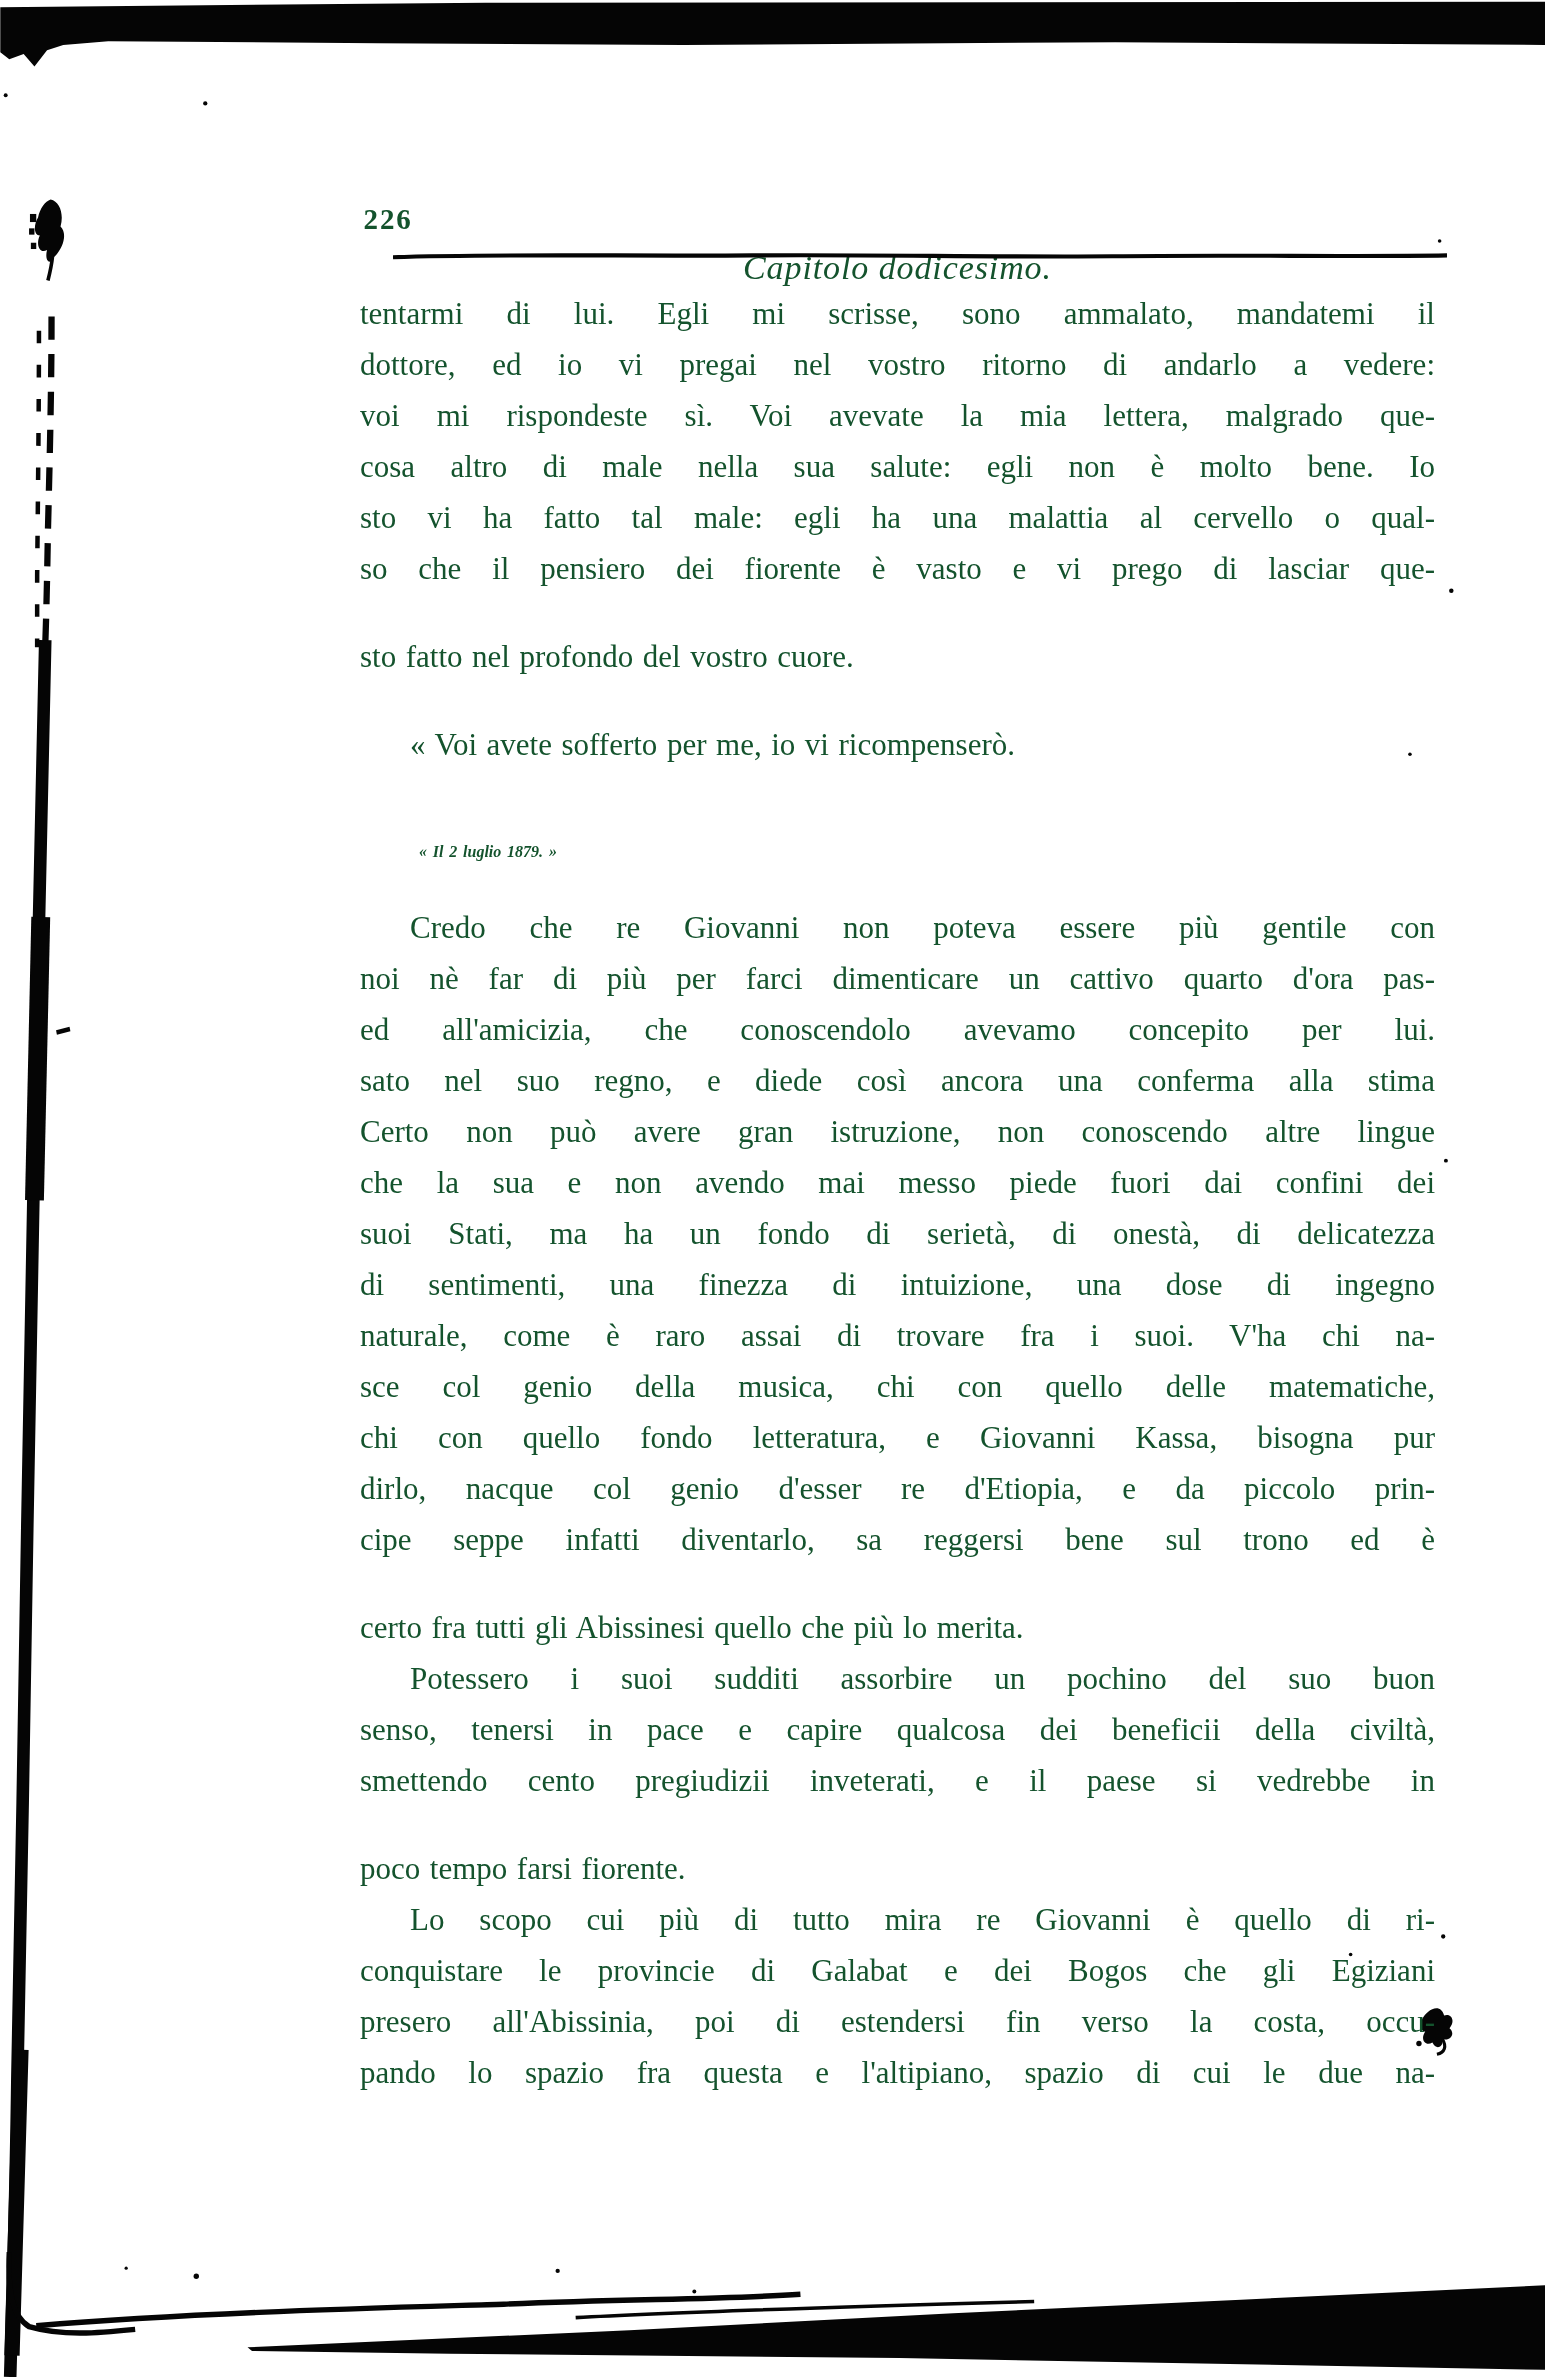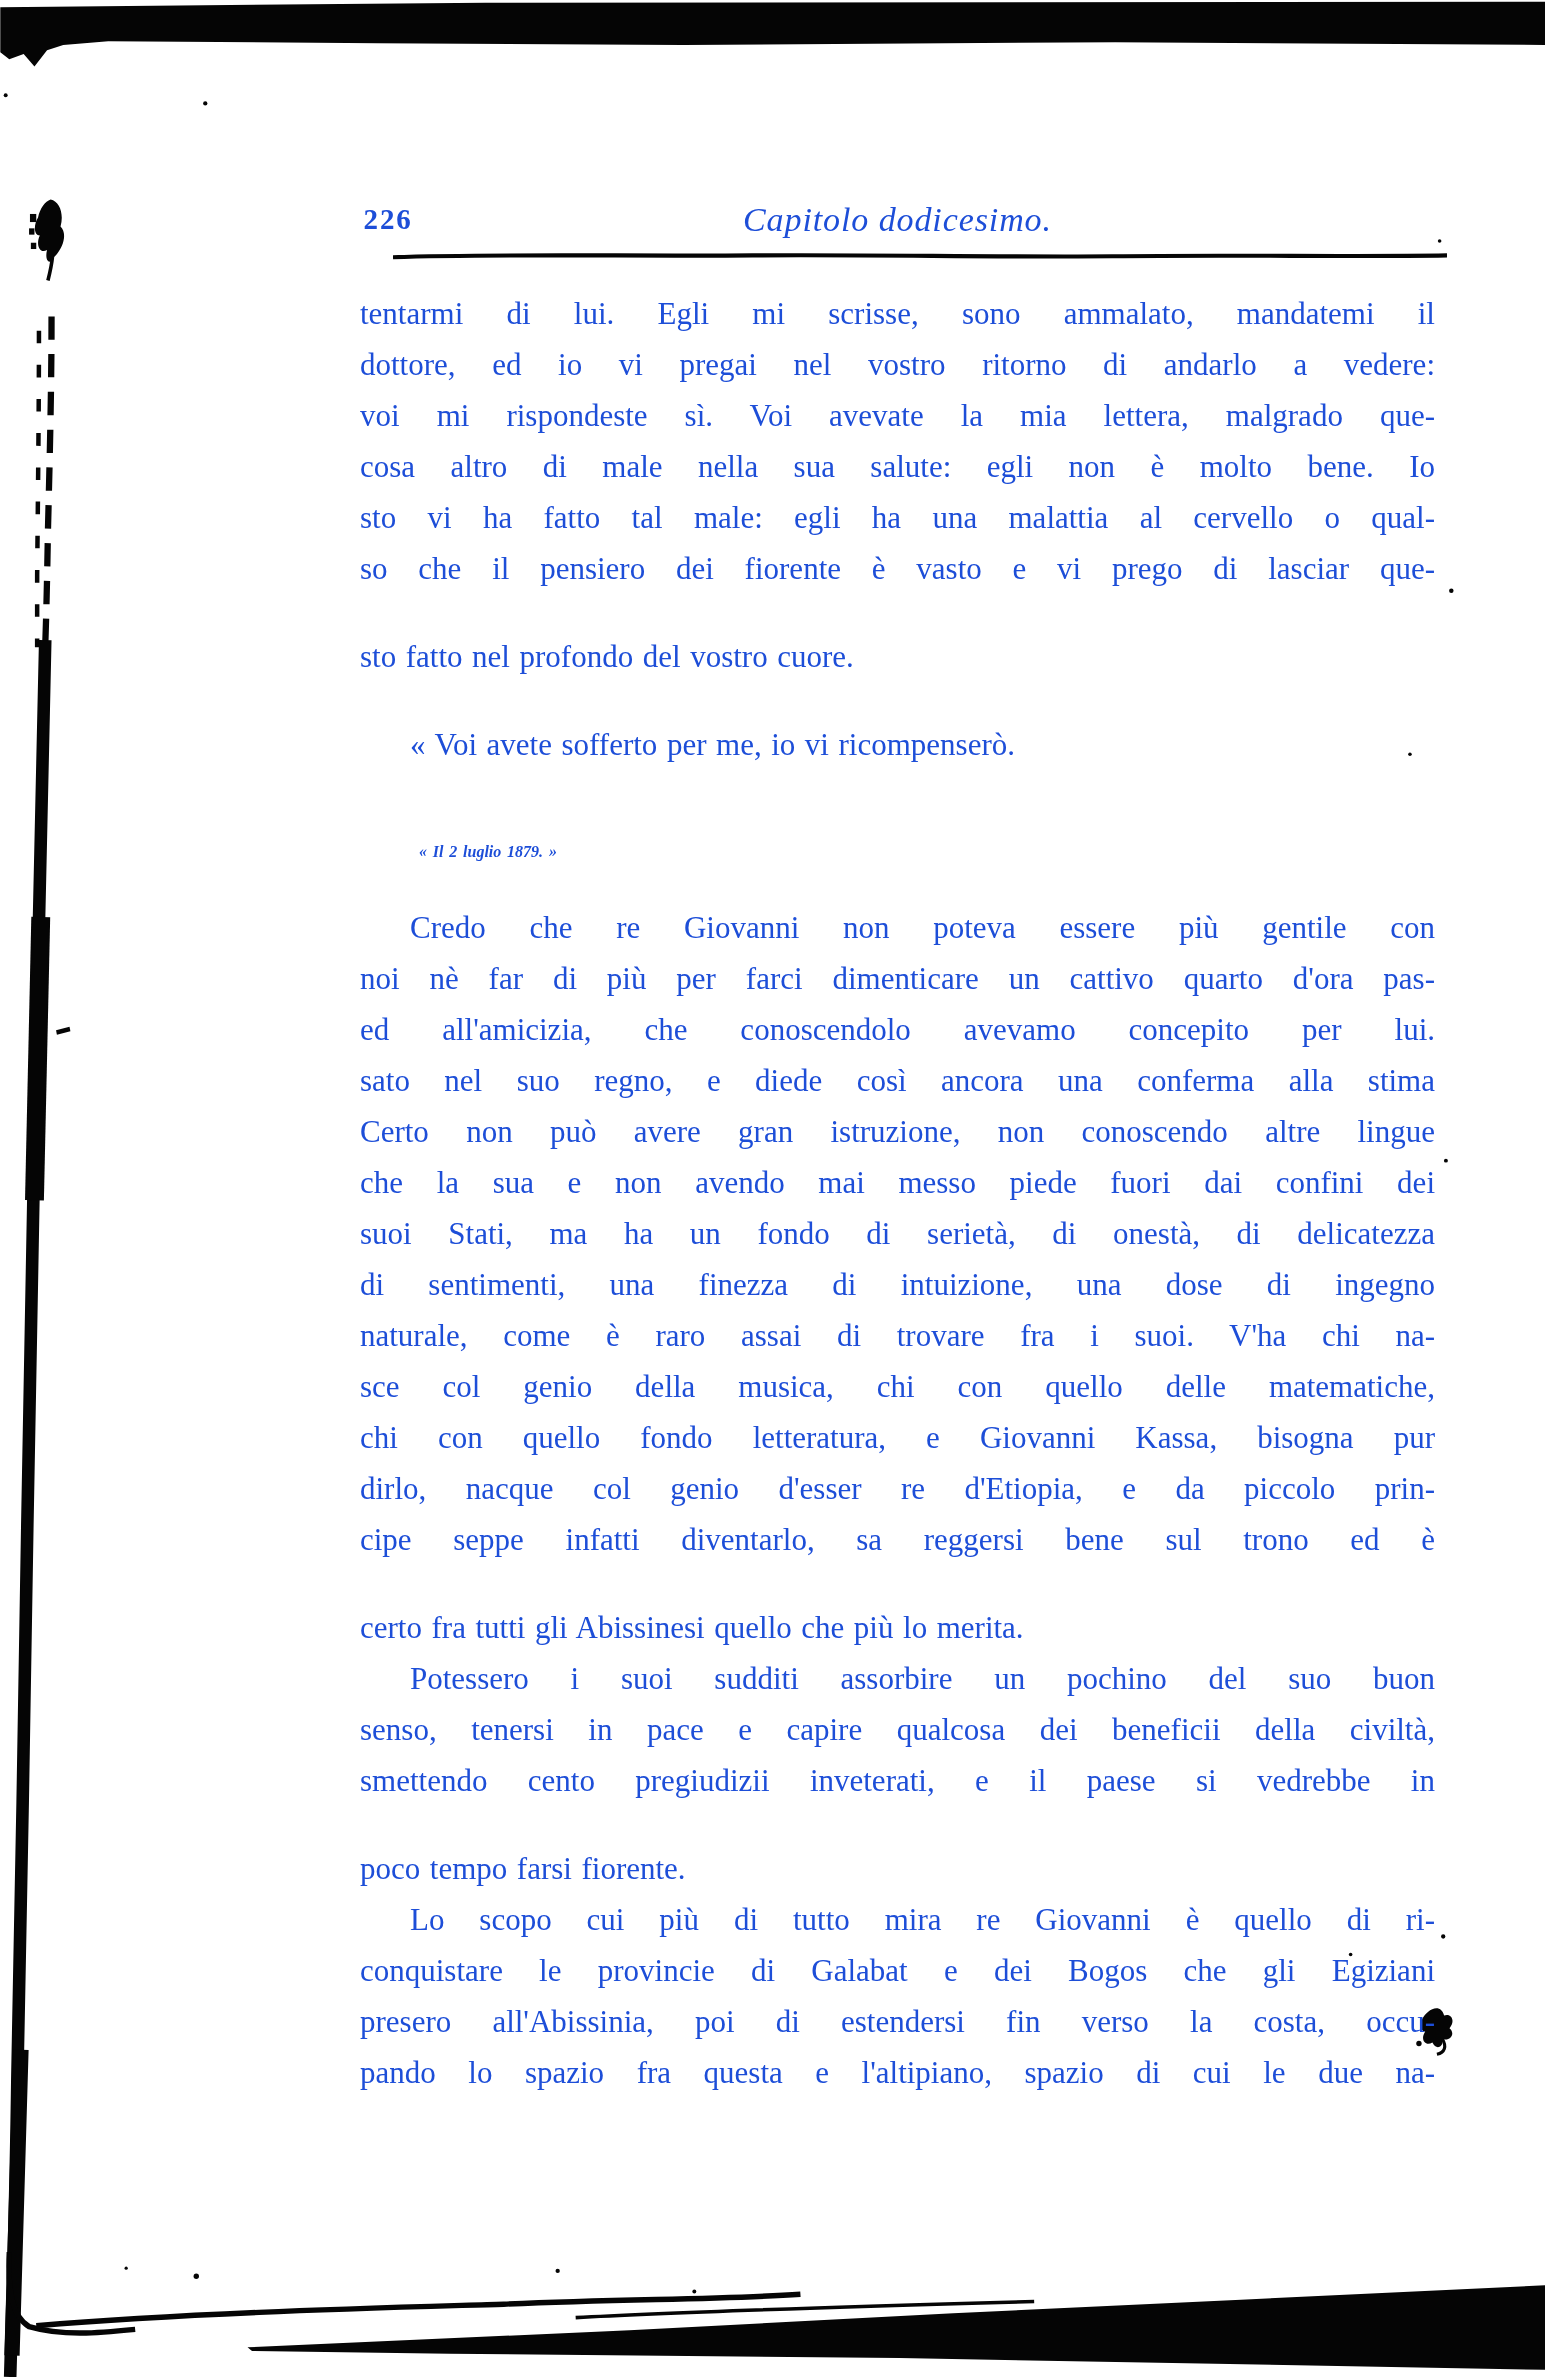--- a/index.html
+++ b/index.html
@@ -2,31 +2,32 @@
 <html style="font-size:14.4px"><head>
 <meta charset="utf-8">
 <style>
   html,body{margin:0;padding:0;background:#e8e8e8;}
   .page{
     position:relative;
     width:1546px;height:2377px;
     background:#ffffff;
     overflow:hidden;
     font-family:"Liberation Serif", serif;
-    color:#1d4ed8;
+    color:#14532d;
   }
   .artifacts{position:absolute;left:0;top:0;width:1546px;height:2377px;pointer-events:none;}
   .header{position:absolute;left:360px;top:198px;width:1075px;height:54px;}
   .page-number{
     position:absolute;left:3.6px;top:5.4px;
     font-size:29px;font-weight:600;letter-spacing:1.8px;
   }
   .header-title{
     text-align:center;font-style:italic;font-size:34px;line-height:43px;
     letter-spacing:0.9px;
+    margin-top:48px;
   }
   .body-text{
     position:absolute;left:360px;top:288px;width:1075px;
     font-size:31px;line-height:51px;
   }
   .line{text-align:justify;text-align-last:justify;word-spacing:1.8px;white-space:normal;}
   .line.last{text-align-last:left;margin-top:37px;}
   .line.indent{text-indent:50px;}
   .para.date .line{
     font-style:italic;font-weight:600;font-size:16px;

